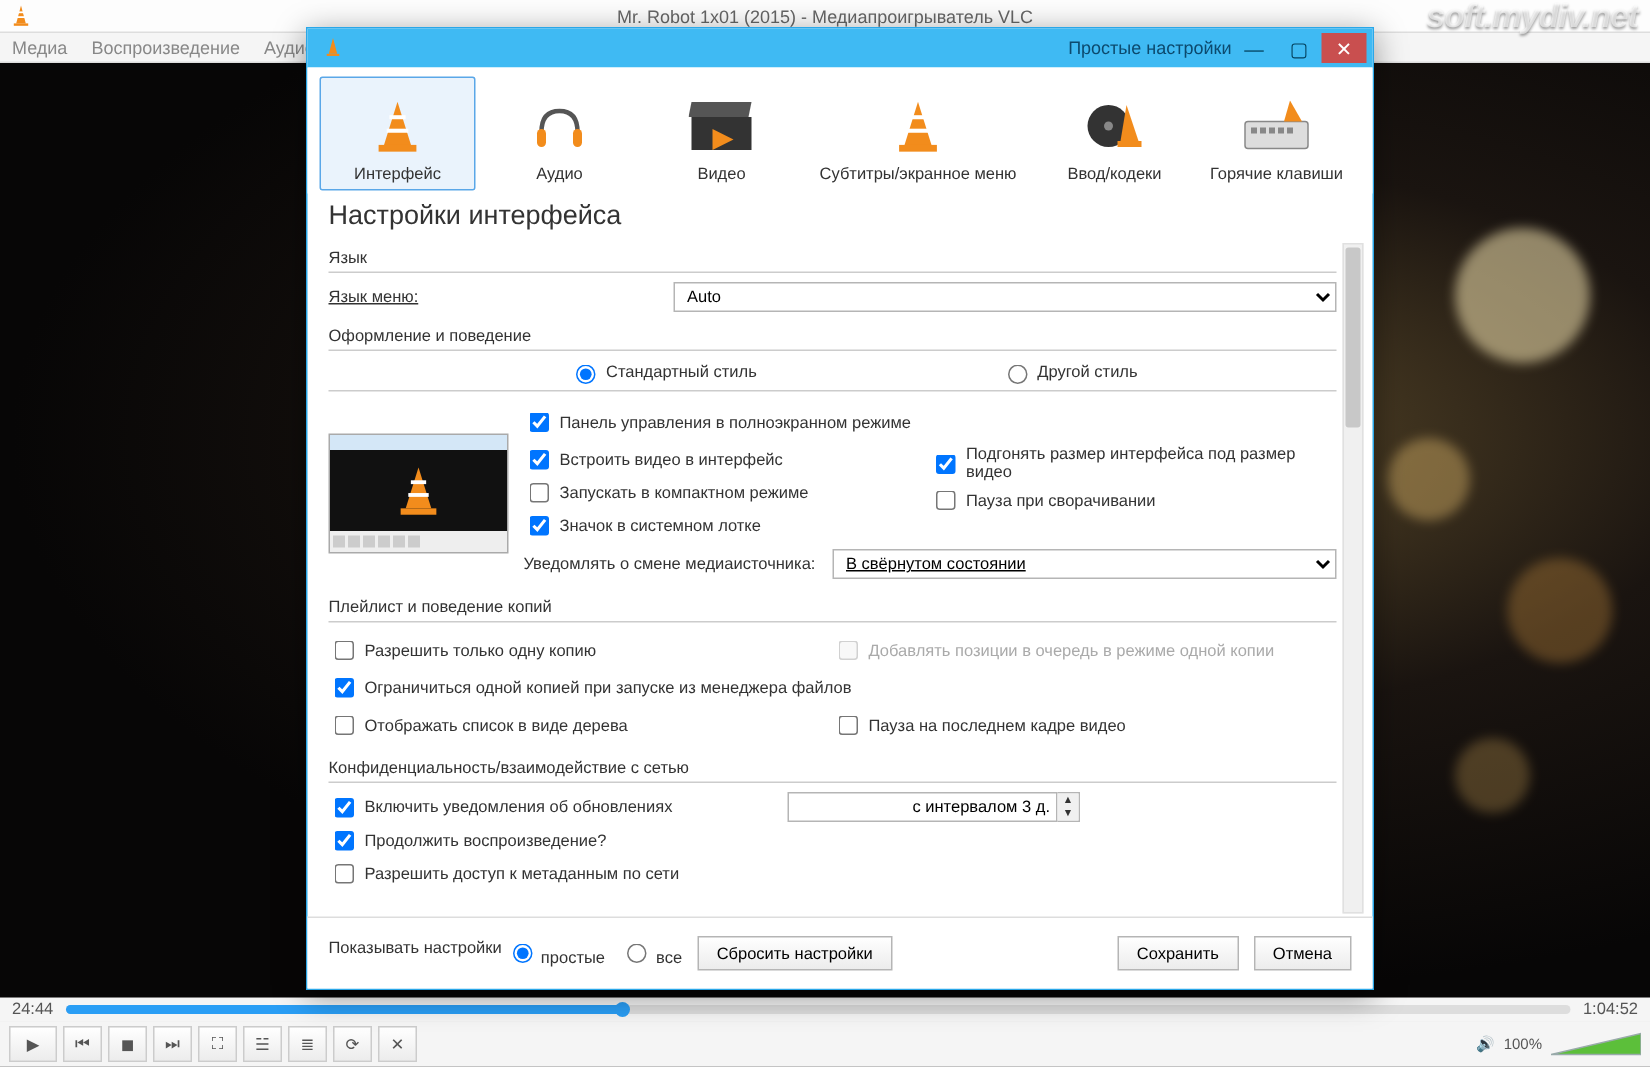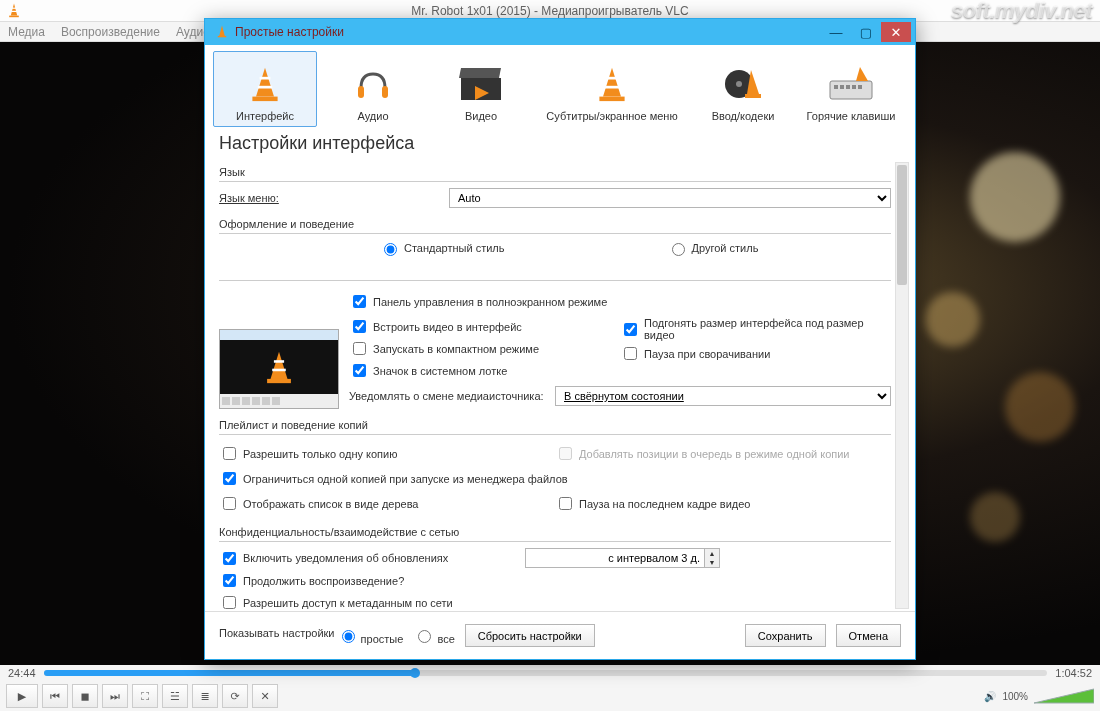--- a/index.html
+++ b/index.html
@@ -30,21 +30,21 @@
   .tbtn { width:26px; height:24px; border:1px solid #ccc; background:linear-gradient(#fff,#ececec); display:flex; align-items:center; justify-content:center; font-size:11px; color:#555; cursor:default;}
   .tbtn.wide { width:32px; }
   .vol { margin-left:auto; display:flex; align-items:center; gap:6px; font-size:10px; color:#555;}
   .vol-tri { width:60px; height:18px; position:relative; }
   .vol-tri svg { width:100%; height:100%; }
 
   
   .dlg { position:absolute; left:204px; top:18px; width:712px; height:642px; background:#fff; border:1px solid #2aa7e8; box-shadow:0 4px 20px rgba(0,0,0,.4); display:flex; flex-direction:column; }
   .dlg-title { height:26px; background:#3fbaf3; display:flex; align-items:center; padding:0 4px 0 10px; color:#fff; font-size:12px;}
   .dlg-title .ticon { margin-right:6px; }
-  .dlg-title .spacer { flex:1; text-align:left; color:#7f1d1d; font-size:12px; }
+  .dlg-title .spacer { flex:1; text-align:right; color:#0c4a6e; font-size:12px; }
   .winbtns { display:flex; }
   .winbtn { width:30px; height:20px; display:flex; align-items:center; justify-content:center; color:#04425f; font-size:13px; cursor:default;}
   .winbtn.close { background:#c94f4f; color:#fff; }
 
   .dlg-tabs { display:flex; gap:4px; padding:6px 8px 2px; background:#fff; }
   .dlg-tab { width:104px; height:76px; display:flex; flex-direction:column; align-items:center; justify-content:flex-end; font-size:11px; color:#333; padding:4px 2px; border:1px solid transparent; border-radius:2px; cursor:default;}
   .dlg-tab.sel { border-color:#5aa7e8; background:#eaf3fc; }
   .dlg-tab .ico { width:48px; height:48px; display:flex; align-items:center; justify-content:center; }
   .dlg-tab .lbl { margin-top:2px; white-space:nowrap; }
   .dlg-tab.wide { width:150px; }
@@ -244,33 +244,33 @@
       <div class="row">
         <span class="col1">Язык меню:</span>
         <select class="select-wide">
           <option>Auto</option>
         </select>
       </div>
     </div>
 
     <div class="group">
       <div class="group-title">Оформление и поведение</div>
-      <div class="row" style="padding-left:160px; border-bottom:1px solid #ccc; padding-bottom:24px; margin-bottom:8px;">
+      <div class="row" style="padding-left:160px; border-bottom:1px solid #ccc; padding-bottom:4px; margin-bottom:8px;">
         <label>
             <input type="radio" class="rb" checked="" style=""> 
             <span>Стандартный стиль</span>
           </label>
         <span style="width:150px;"></span>
         <label>
             <input type="radio" class="rb" style=""> 
             <span>Другой стиль</span>
           </label>
       </div>
 
-      <div style="display:flex; align-items:flex-end;">
+      <div style="display:flex; align-items:center;">
         <div class="preview-thumb">
           <div class="pt-bar"></div>
           <div class="pt-body">
               <svg width="34" height="34" viewBox="0 0 40 40">
                 <polygon points="20,2 30,34 10,34" fill="#f28c1c"></polygon>
                 <rect x="6" y="34" width="28" height="5" fill="#f28c1c"></rect>
                 <rect x="14" y="12" width="12" height="3" fill="#fff"></rect>
                 <rect x="12" y="22" width="16" height="3" fill="#fff"></rect>
               </svg>
             </div>

